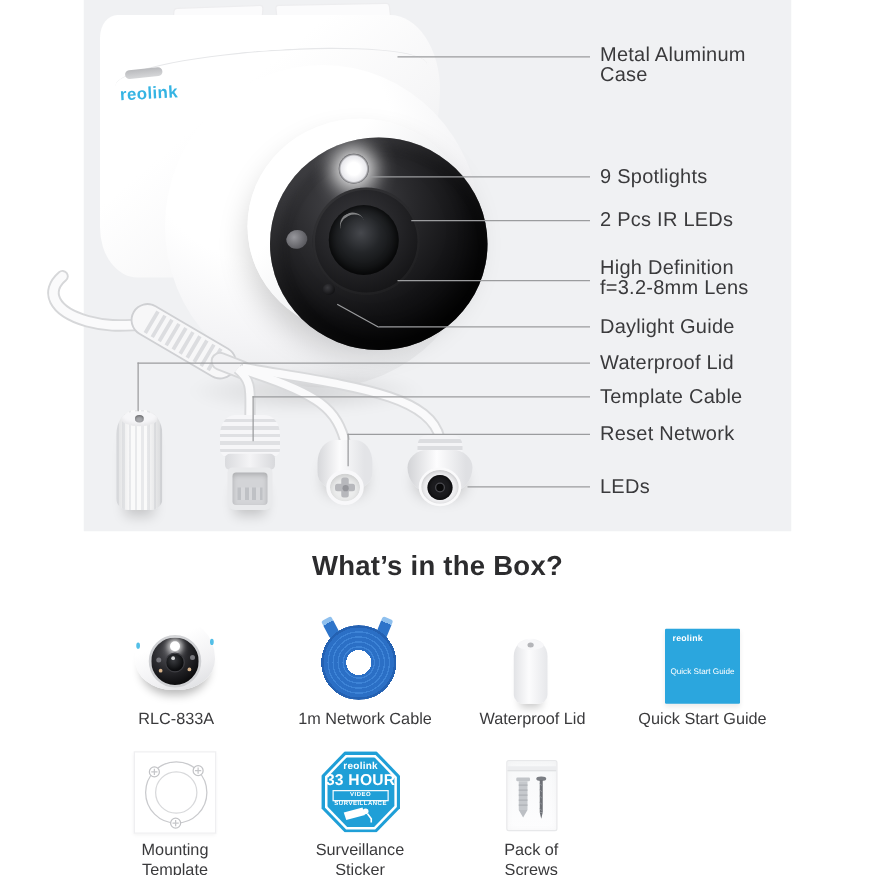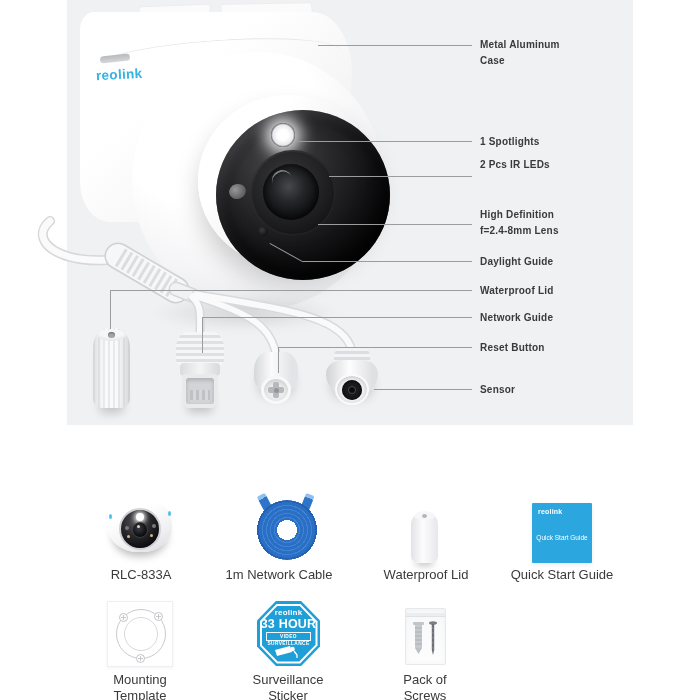--- a/index.html
+++ b/index.html
@@ -70,22 +70,22 @@
   .cl-ir{left:329px;top:176px;width:143px;}
   .cl-lens{left:318px;top:224px;width:154px;}
   .cl-day-sl{left:270px;top:243px;width:38px;transform-origin:0 0;transform:rotate(29deg);}
   .cl-day{left:303px;top:261px;width:169px;}
   .cl-wp{left:110px;top:290px;width:362px;}  .cl-wp-v{left:110px;top:290px;height:39px;}
   .cl-net{left:202px;top:317px;width:270px;} .cl-net-v{left:202px;top:317px;height:36px;}
   .cl-rst{left:278px;top:347px;width:194px;} .cl-rst-v{left:278px;top:347px;height:26px;}
   .cl-pwr{left:374px;top:389px;width:98px;}
 
   
-  .lbl{left:480px;font-size:10px;line-height:16px;font-weight:700;color:#3a3a3c;white-space:pre-line;letter-spacing:.2px;}
-  .lbl-metal{top:37px;} .lbl-spot{top:134px;} .lbl-ir{top:157px;} .lbl-lens{top:207px;}
+  .lbl{left:480px;font-size:16px;line-height:16px;font-weight:400;color:#3a3a3c;white-space:pre-line;letter-spacing:.2px;}
+  .lbl-metal{top:37px;} .lbl-spot{top:134px;} .lbl-ir{top:169px;} .lbl-lens{top:207px;}
   .lbl-day{top:254px;} .lbl-wp{top:283px;} .lbl-net{top:310px;} .lbl-rst{top:340px;} .lbl-pwr{top:382px;}
 
   
   .box-heading{left:0;right:0;top:440px;text-align:center;font-size:22px;font-weight:800;color:#2c2c2e;letter-spacing:.2px;}
   .item-label{font-size:13px;line-height:15.5px;font-weight:500;color:#3a3a3c;text-align:center;white-space:pre-line;transform:translateX(-50%);}
 
   
   .thumb-cam{left:106px;top:492px;width:70px;height:66px;}
   .tc-dome{left:2px;top:2px;width:64px;height:58px;border-radius:50% 50% 47% 47%/56% 56% 42% 42%;background:linear-gradient(155deg,#ffffff 35%,#f0f0f2 70%,#dfe0e3 92%);box-shadow:0 9px 8px -5px rgba(0,0,0,.28);}
   .tc-blue-l{left:3px;top:22px;width:3px;height:5px;border-radius:50%;background:#35b4e3;opacity:.85;}
@@ -216,30 +216,31 @@
   <div class="cl cl-wp"></div>
   <div class="clv cl-wp-v"></div>
   <div class="cl cl-net"></div>
   <div class="clv cl-net-v"></div>
   <div class="cl cl-rst"></div>
   <div class="clv cl-rst-v"></div>
   <div class="cl cl-pwr"></div>
 
   <div class="lbl lbl-metal">Metal Aluminum
 Case</div>
-  <div class="lbl lbl-spot">1 Spotlights</div>
+  <div class="lbl lbl-spot">9 Spotlights</div>
   <div class="lbl lbl-ir">2 Pcs IR LEDs</div>
   <div class="lbl lbl-lens">High Definition
-f=2.4-8mm Lens</div>
+f=3.2-8mm Lens</div>
   <div class="lbl lbl-day">Daylight Guide</div>
   <div class="lbl lbl-wp">Waterproof Lid</div>
-  <div class="lbl lbl-net">Network Guide</div>
-  <div class="lbl lbl-rst">Reset Button</div>
-  <div class="lbl lbl-pwr">Sensor</div>
-
+  <div class="lbl lbl-net">Template Cable</div>
+  <div class="lbl lbl-rst">Reset Network</div>
+  <div class="lbl lbl-pwr">LEDs</div>
+
+  <div class="box-heading">What’s in the Box?</div>
 
   <div class="thumb-cam">
     <div class="tc-dome"></div>
     <div class="tc-blue-l"></div>
     <div class="tc-blue-r"></div>
     <div class="tc-ring"></div>
     <div class="tc-spot"></div>
     <div class="tc-ir-l"></div>
     <div class="tc-ir-r"></div>
     <div class="tc-warm-l"></div>
@@ -247,21 +248,21 @@
     <div class="tc-lens"></div>
     <div class="tc-lens-hl"></div>
   </div>
   <div class="item-label" style="left:141px;top:567px;">RLC-833A</div>
 
   <div class="thumb-coil">
     <div class="plug plug-l"></div>
     <div class="plug plug-r"></div>
     <div class="coil"></div>
   </div>
-  <div class="item-label" style="left:279px;top:567px;">1m Network Cable</div>
+  <div class="item-label" style="left:292px;top:567px;">1m Network Cable</div>
 
   <div class="thumb-lid">
     <div class="tl-cap"></div>
     <div class="tl-dot"></div>
   </div>
   <div class="item-label" style="left:426px;top:567px;">Waterproof Lid</div>
 
   <div class="thumb-guide">
     <div class="guide-brand">reolink</div>
     <div class="guide-title">Quick Start Guide</div>

